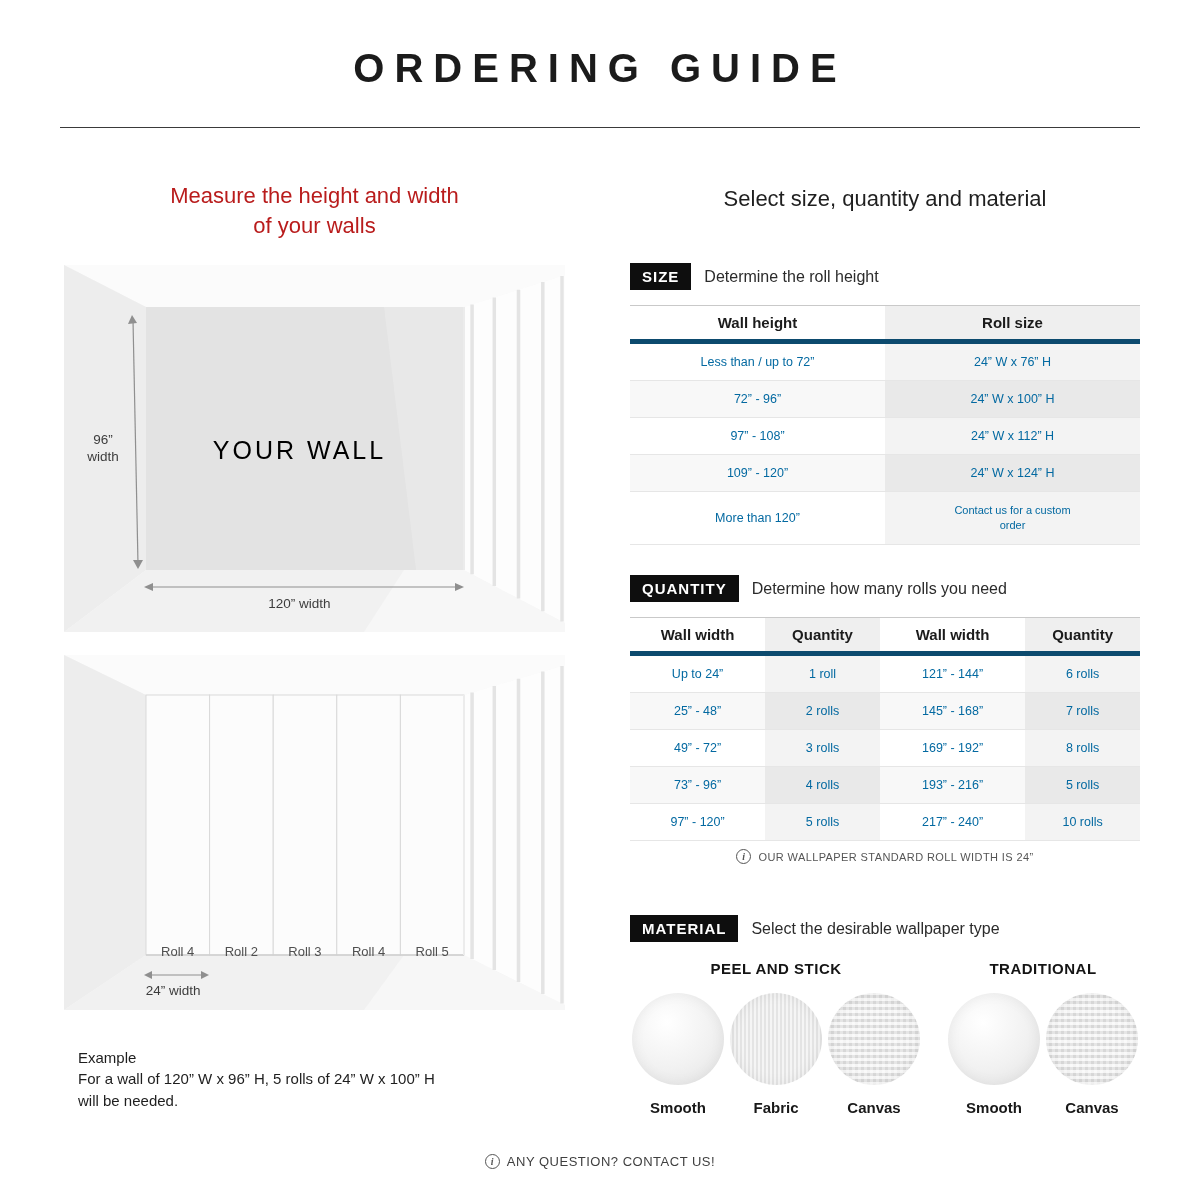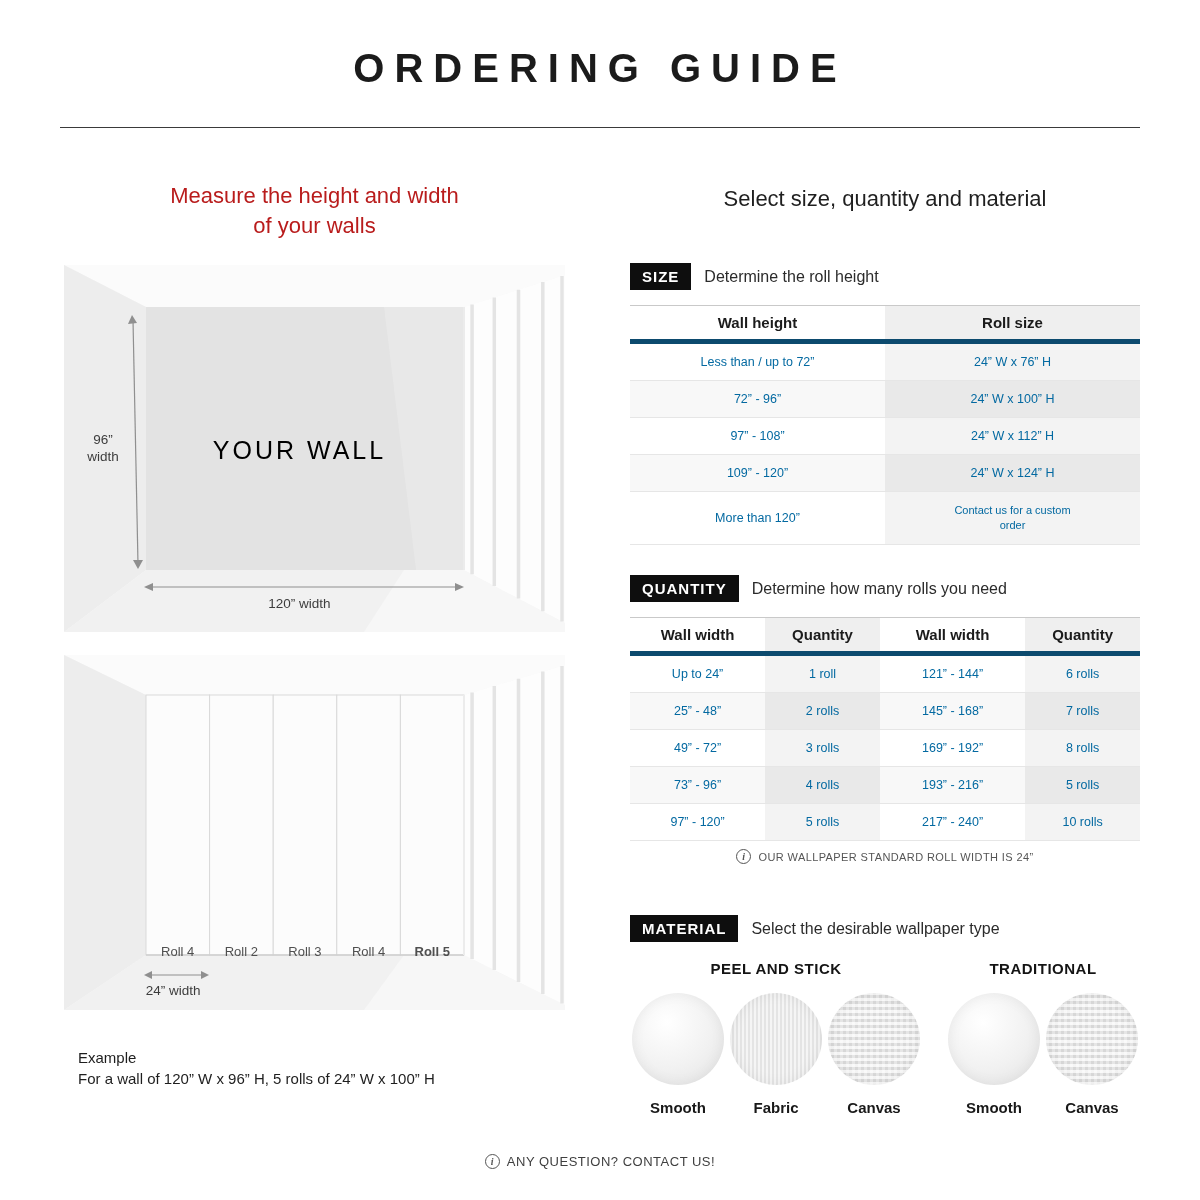--- a/index.html
+++ b/index.html
@@ -36,21 +36,21 @@
   }
   .width-label {
     position:absolute; left:47%; top:90.3%; transform:translateX(-50%);
     font-size:13.5px; color:#3d3d3d; white-space:nowrap;
   }
   .roll-label {
     position:absolute; top:81.3%; transform:translateX(-50%);
     font-size:13px; color:#4f4f4f; white-space:nowrap;
   }
   .roll-1 { left:22.7%; } .roll-2 { left:35.4%; } .roll-3 { left:48.1%; }
-  .roll-4 { left:60.8%; } .roll-5 { left:73.5%;font-weight:bold; }
+  .roll-4 { left:60.8%; } .roll-5 { left:73.5%; }
   .roll-width-label {
     position:absolute; left:21.8%; top:92.3%; transform:translateX(-50%);
     font-size:13.5px; color:#3d3d3d; white-space:nowrap;
   }
   .example {
     position:absolute; top:1047px; left:78px; width:490px;
     font-size:15px; color:#1e1e1e; line-height:1.42;
   }
 
   
@@ -200,20 +200,21 @@
     <div class="roll-label roll-2">Roll 2</div>
     <div class="roll-label roll-3">Roll 3</div>
     <div class="roll-label roll-4">Roll 4</div>
     <div class="roll-label roll-5">Roll 5</div>
     <div class="roll-width-label">24” width</div>
   </div>
 
   <div class="example">
     <div>Example</div>
     <div>For a wall of 120” W x 96” H, 5 rolls of 24” W x 100” H</div>
+    <div>will be needed.</div>
   </div>
 
   <div class="right-heading">Select size, quantity and material</div>
 
   <div class="section size-section">
     <div class="section-header">
       <span class="badge">SIZE</span>
       <span class="section-subtitle">Determine the roll height</span>
     </div>
     <table class="data-table">

